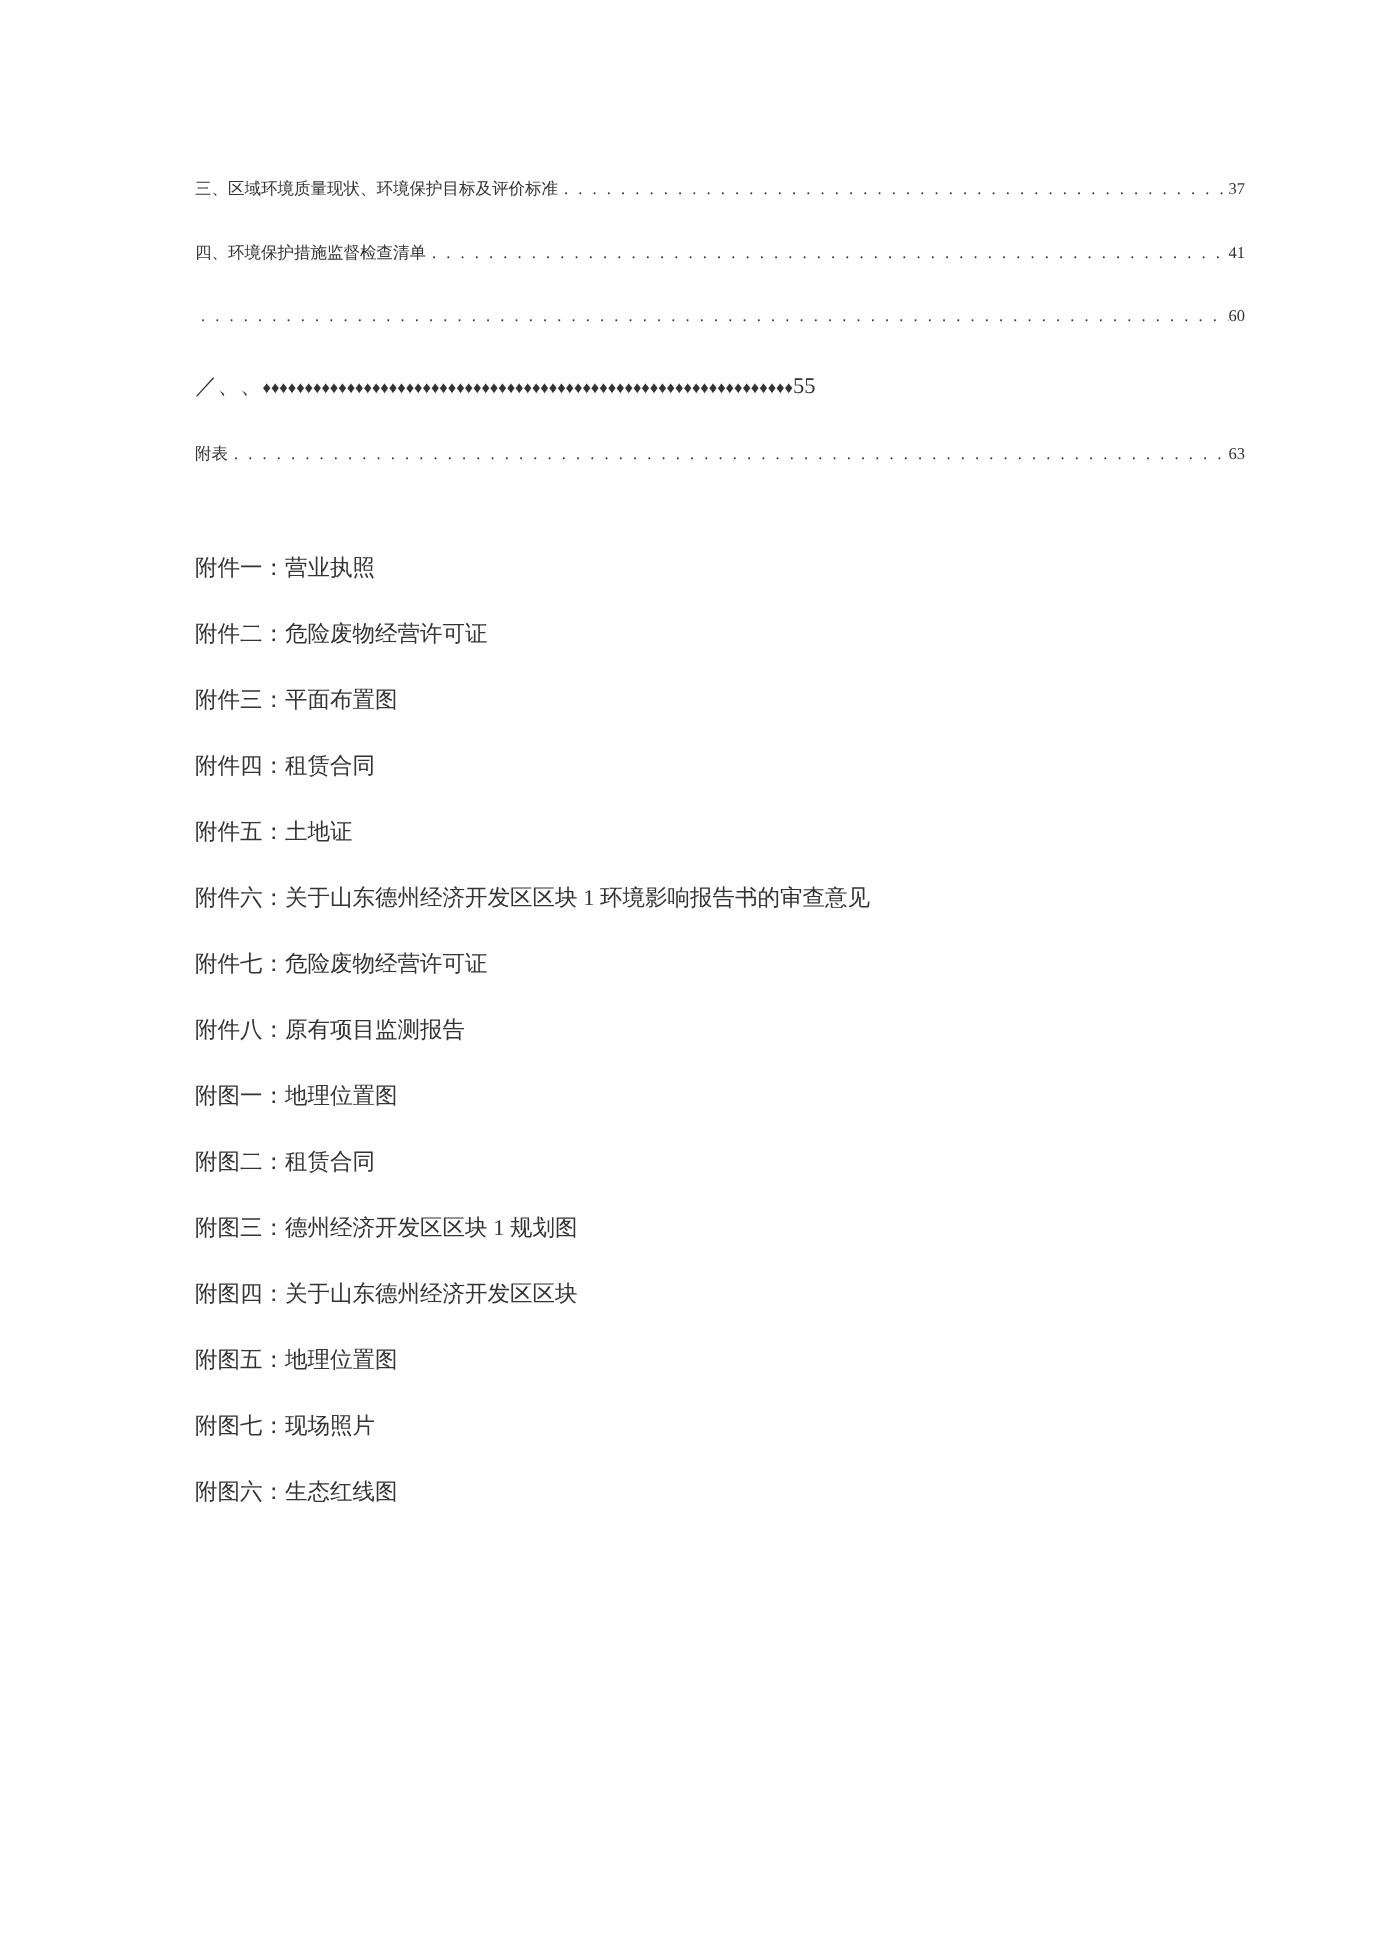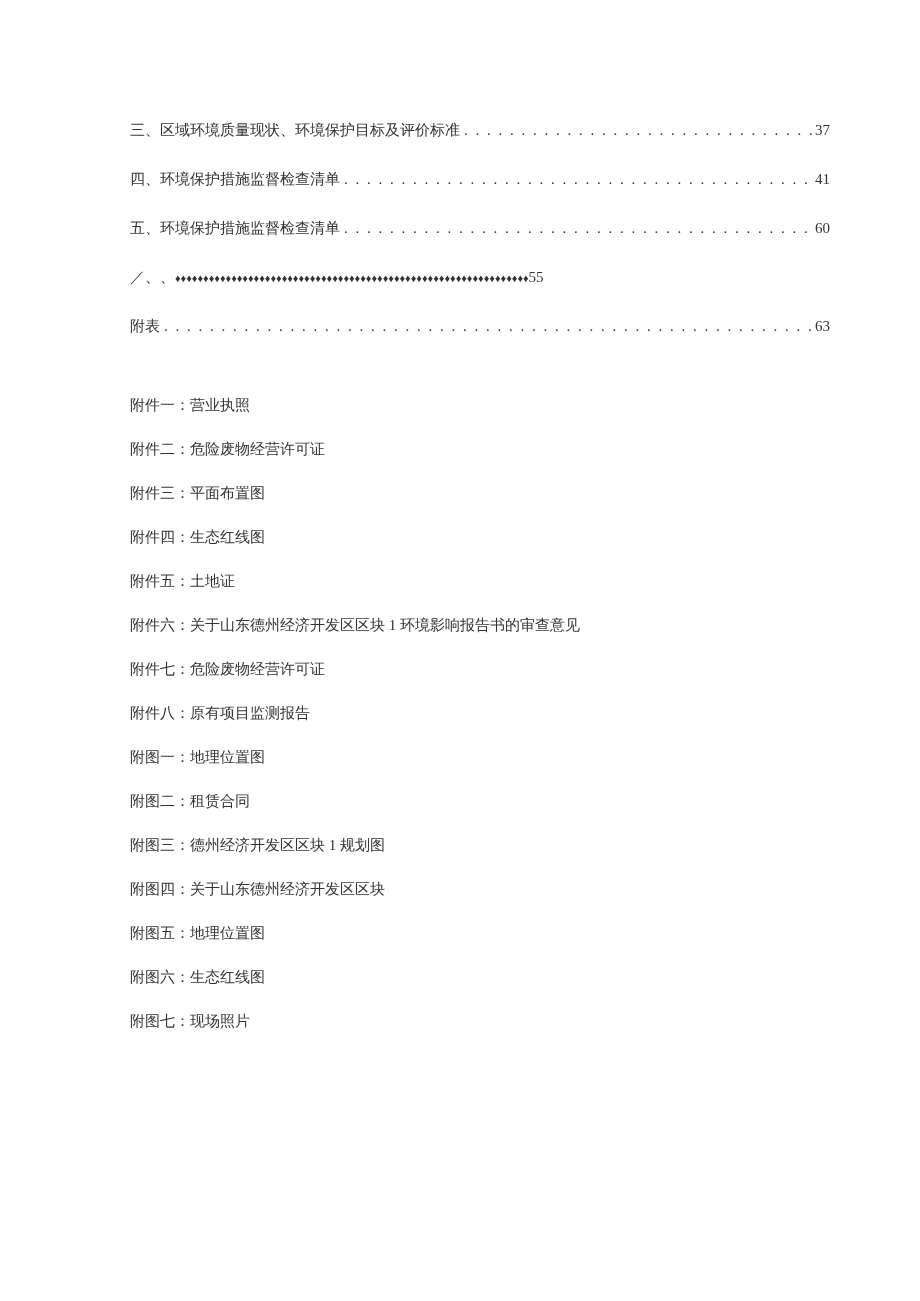--- a/index.html
+++ b/index.html
@@ -15,21 +15,21 @@
       color: #333333;
       padding: 118px 90px 90px 130px;
     }
     .toc-section {
       margin-bottom: 55px;
     }
     .toc-item {
       display: flex;
       align-items: baseline;
       margin-bottom: 25px;
-      font-size: 15px;
+      font-size: 11px;
       line-height: 1.6;
     }
     .toc-label {
       white-space: nowrap;
       flex-shrink: 0;
     }
     .toc-dots {
       flex: 1;
       overflow: hidden;
       letter-spacing: 2px;
@@ -71,21 +71,20 @@
     <span class="toc-page">37</span>
   </div>
 
   <div class="toc-item">
     <span class="toc-label">四、环境保护措施监督检查清单</span>
     <span class="toc-dots">. . . . . . . . . . . . . . . . . . . . . . . . . . . . . . . . . . . . . . . . . . . . . . . . . . . . . . . . . . . . . . . . . . . . . . . . . . . . . . . . . . . . . . . . . . . . . . . . . . . . . . . . . . . . . . . . . . . . . . . . . . . . . . . . . . . . . . . . . . . . . . . . . . . . . . . . . . . . . . . . .</span>
     <span class="toc-page">41</span>
   </div>
 
   <div class="toc-item">
-    <span class="toc-label">五、环境保护措施监督检查清单</span>
     <span class="toc-dots">. . . . . . . . . . . . . . . . . . . . . . . . . . . . . . . . . . . . . . . . . . . . . . . . . . . . . . . . . . . . . . . . . . . . . . . . . . . . . . . . . . . . . . . . . . . . . . . . . . . . . . . . . . . . . . . . . . . . . . . . . . . . . . . . . . . . . . . . . . . . . . . . . . . . . . . . . . . . . . . . .</span>
     <span class="toc-page">60</span>
   </div>
 
   <div class="toc-item-special">
     <span class="toc-label">／、、</span>
     <span class="diamond-leader">♦♦♦♦♦♦♦♦♦♦♦♦♦♦♦♦♦♦♦♦♦♦♦♦♦♦♦♦♦♦♦♦♦♦♦♦♦♦♦♦♦♦♦♦♦♦♦♦♦♦♦♦♦♦♦♦♦♦♦♦♦♦♦</span>
     <span class="toc-page">55</span>
   </div>
 
@@ -94,25 +93,25 @@
     <span class="toc-dots">. . . . . . . . . . . . . . . . . . . . . . . . . . . . . . . . . . . . . . . . . . . . . . . . . . . . . . . . . . . . . . . . . . . . . . . . . . . . . . . . . . . . . . . . . . . . . . . . . . . . . . . . . . . . . . . . . . . . . . . . . . . . . . . . . . . . . . . . . . . . . . . . . . . . . . . . . . . . . . . . .</span>
     <span class="toc-page">63</span>
   </div>
 
 </div>
 
 <div class="attachments-section">
   <div class="attach-item">附件一：营业执照</div>
   <div class="attach-item">附件二：危险废物经营许可证</div>
   <div class="attach-item">附件三：平面布置图</div>
-  <div class="attach-item">附件四：生态红线图</div>
+  <div class="attach-item">附件四：租赁合同</div>
   <div class="attach-item">附件五：土地证</div>
   <div class="attach-item">附件六：关于山东德州经济开发区区块 1 环境影响报告书的审查意见</div>
   <div class="attach-item">附件七：危险废物经营许可证</div>
   <div class="attach-item">附件八：原有项目监测报告</div>
   <div class="attach-item">附图一：地理位置图</div>
   <div class="attach-item">附图二：租赁合同</div>
   <div class="attach-item">附图三：德州经济开发区区块 1 规划图</div>
   <div class="attach-item">附图四：关于山东德州经济开发区区块</div>
   <div class="attach-item">附图五：地理位置图</div>
+  <div class="attach-item">附图七：现场照片</div>
   <div class="attach-item">附图六：生态红线图</div>
-  <div class="attach-item">附图七：现场照片</div>
 </div>
 
 </body></html>

